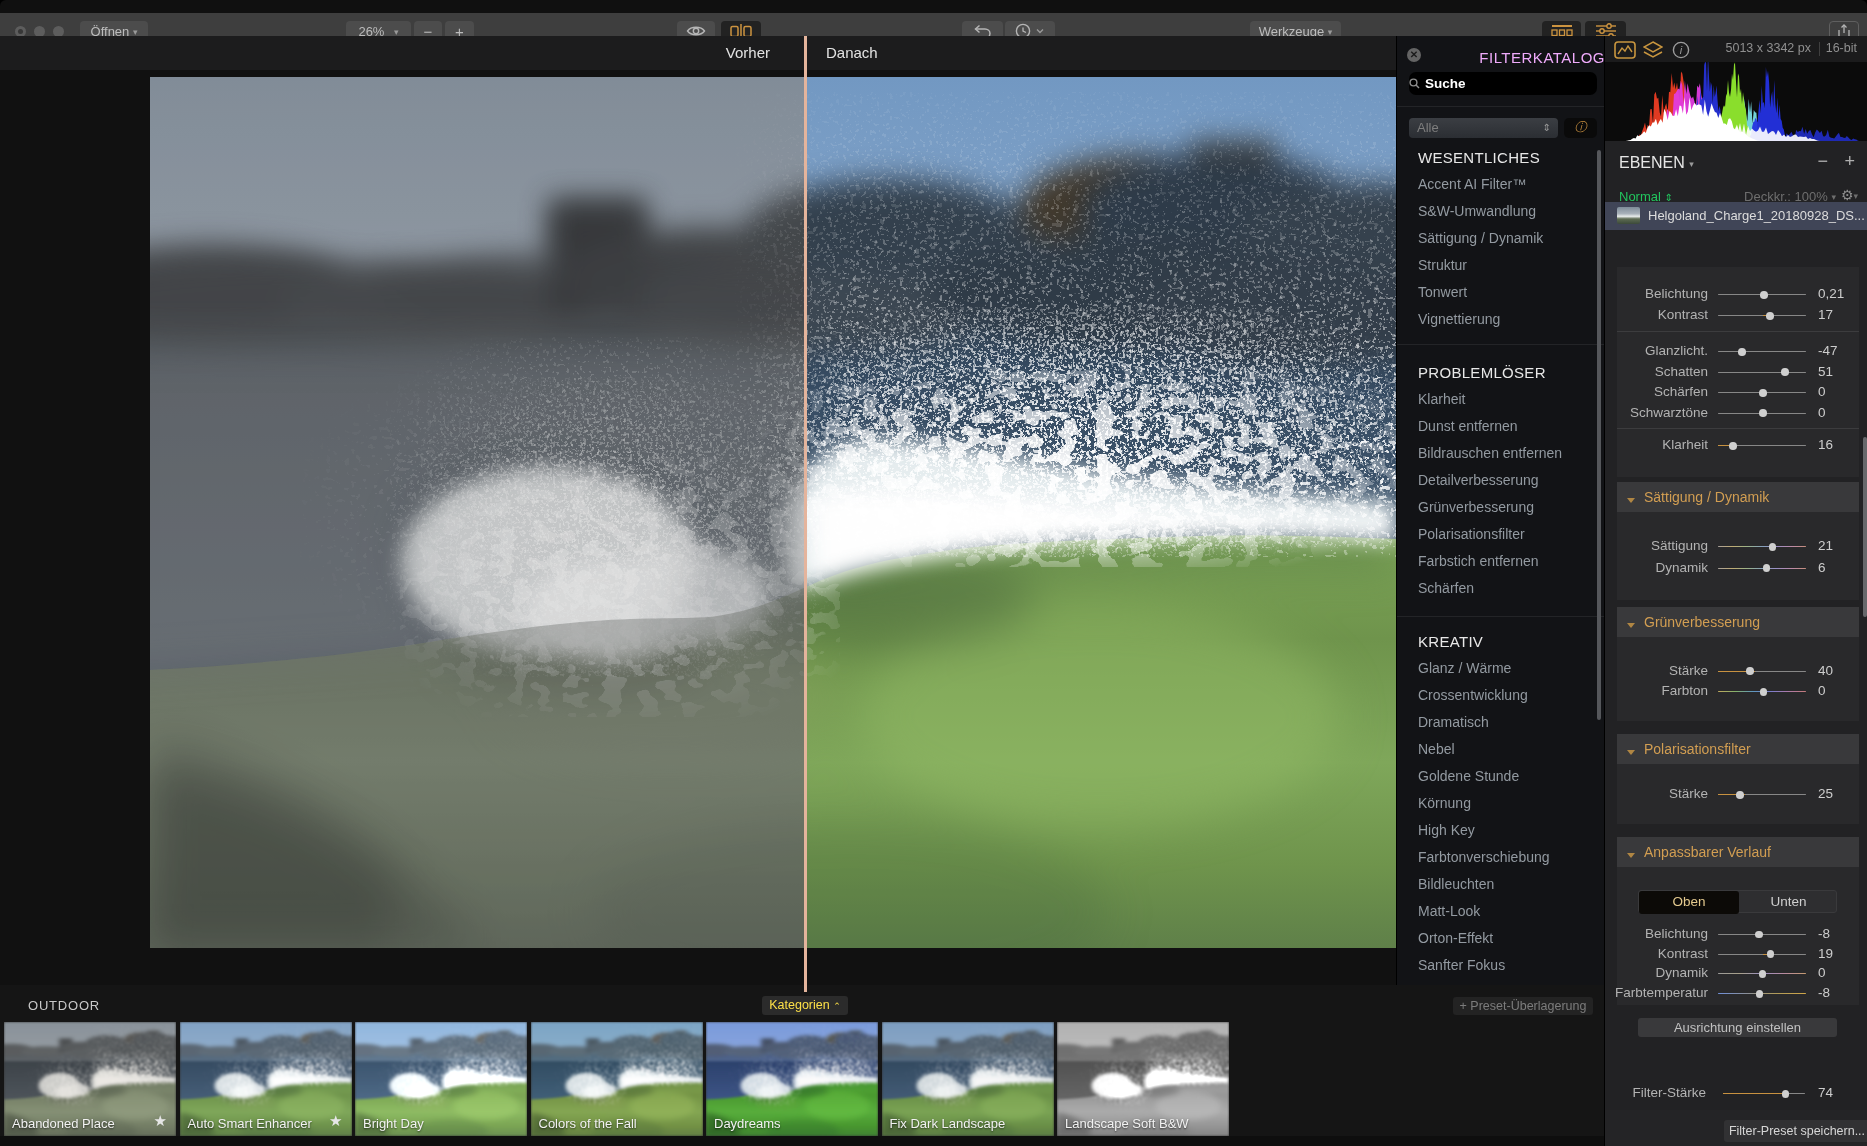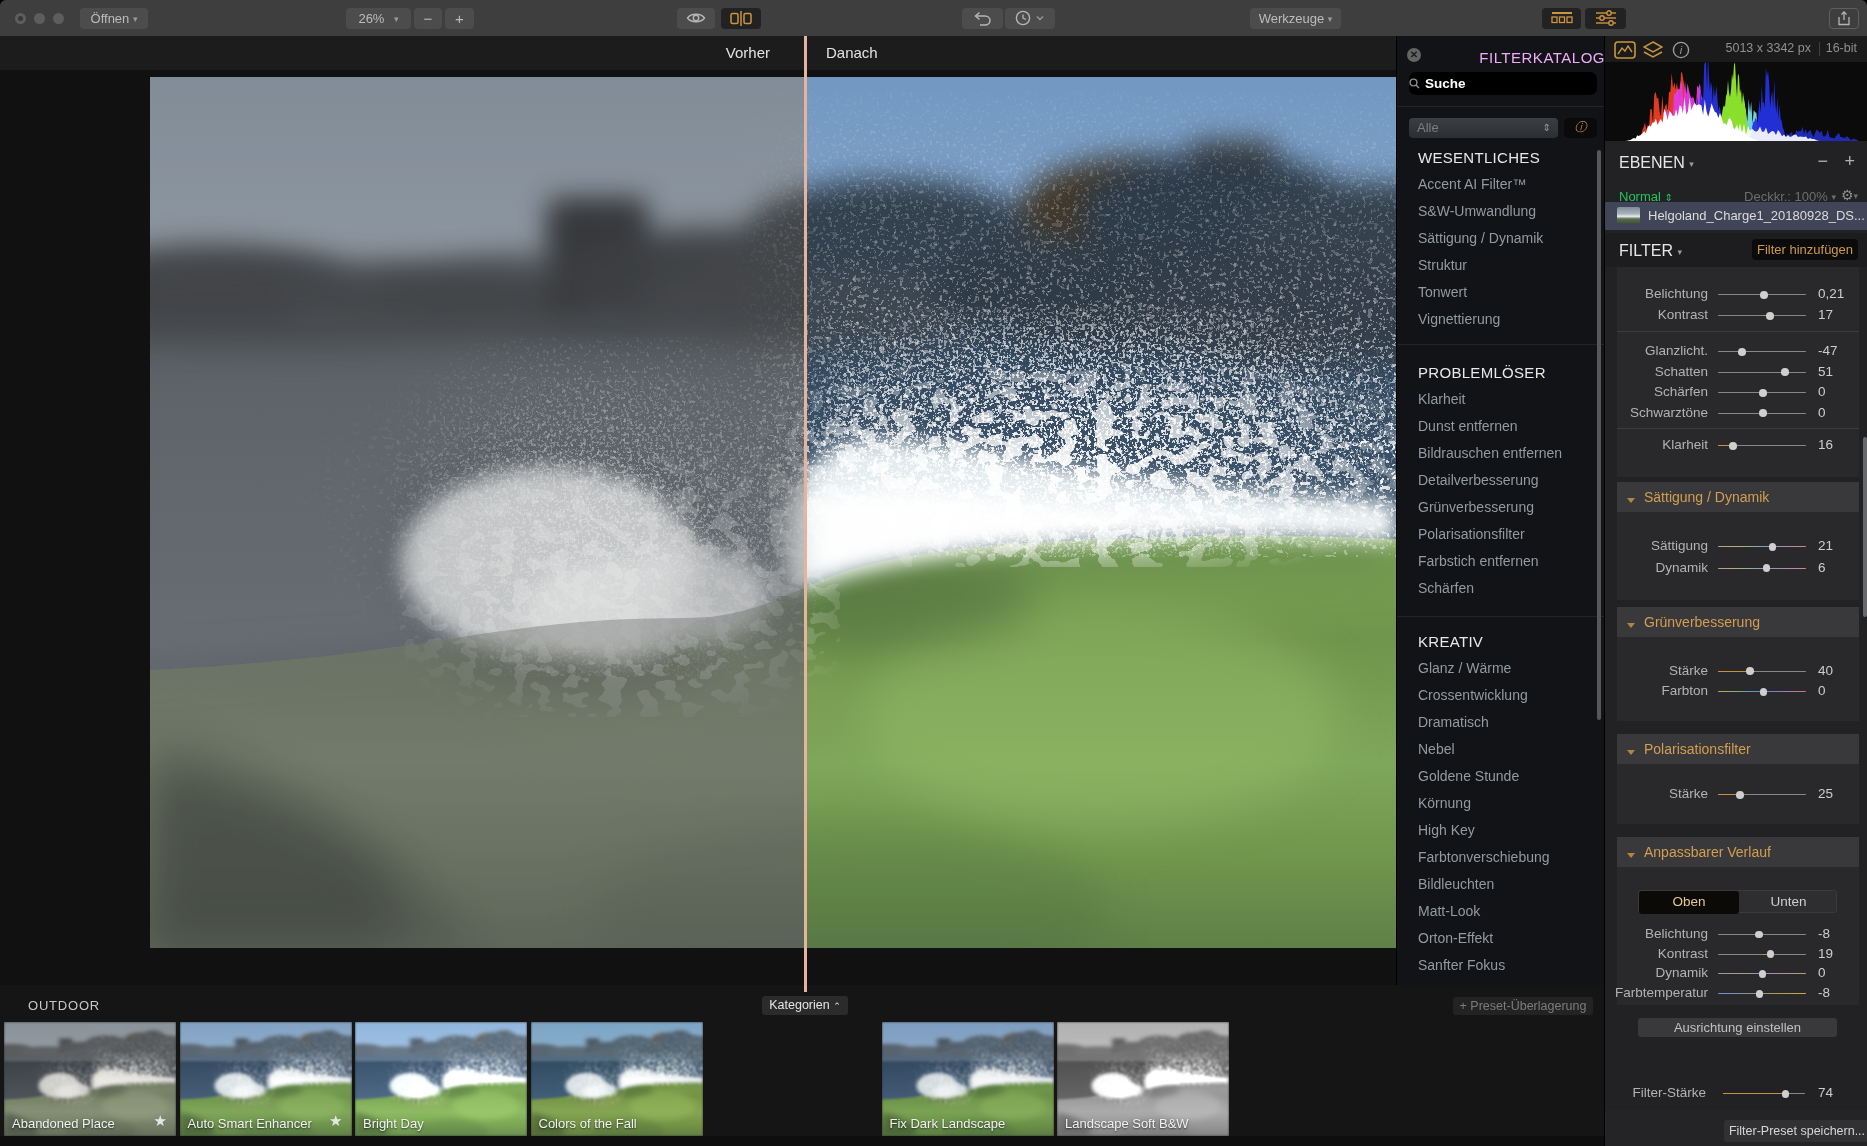--- a/index.html
+++ b/index.html
@@ -1,20 +1,20 @@
 <!DOCTYPE html>
 <html><head>
 <meta charset="utf-8">
 <style>
 html,body{margin:0;padding:0;background:#000;width:1867px;height:1146px;overflow:hidden}
 *{box-sizing:border-box;font-family:"Liberation Sans",sans-serif}
 #win{position:absolute;left:0;top:0;width:1867px;height:1146px;background:#101010;border-radius:6px 6px 0 0;overflow:hidden}
 .abs{position:absolute}
 
-#toolbar{position:absolute;left:0;top:0;width:1867px;height:36px;background:#3e3e3e}
+#toolbar{position:absolute;left:0;top:13px;width:1867px;height:36px;background:#3e3e3e}
 .tl{position:absolute;top:13px;width:11px;height:11px;border-radius:50%;background:#5d5d5d}
 .tbtn{position:absolute;top:8px;height:21px;background:#4c4c4c;border-radius:4px;color:#bcbcbc;font-size:13px;line-height:21px;text-align:center}
 .chev{font-size:9px;position:relative;top:-1px;color:#9a9a9a}
 .darkbtn{background:#222}
 
 #canvas{position:absolute;left:0;top:36px;width:1396px;height:949px;background:#111}
 #valabels{position:absolute;left:0;top:0;width:1396px;height:34px;background:#1c1c1d}
 #valabels .vl{position:absolute;top:8px;font-size:15px;color:#e3e3e3}
 #photo{position:absolute;left:150px;top:41px;width:1246px;height:871px;background:#222}
 #divider{position:absolute;left:804px;top:36px;width:2.5px;height:956px;background:#e4b49c;z-index:5}
@@ -329,24 +329,20 @@
       <div class="abs" style="right:40px;top:10px;font-size:18px;color:#b0b0b0">−</div>
       <div class="abs" style="right:13px;top:10px;font-size:18px;color:#b0b0b0">+</div>
       <div class="abs" style="left:14px;top:48px;font-size:13px;color:#22c55e">Normal <span style="font-size:10px">⇕</span></div>
       <div class="abs" style="right:32px;top:48px;font-size:13px;color:#6e6e6e">Deckkr.: 100% <span class="chev" style="color:#6e6e6e">▾</span></div>
       <div class="abs" style="right:10px;top:46px;font-size:14px;color:#8e8e8e">⚙<span class="chev" style="color:#6e6e6e">▾</span></div>
     </div>
     <div class="abs" style="left:0;top:166px;width:263px;height:28px;background:#404557">
       <div class="abs" style="left:12px;top:5px;width:23px;height:17px;border-radius:2px;background:linear-gradient(180deg,#7e8c99 0%,#a9b2ba 40%,#e8ecec 55%,#5d6b52 70%,#3c4a3a 100%)"></div>
       <div class="abs" style="left:43px;top:6px;font-size:13px;color:#dcdcdc">Helgoland_Charge1_20180928_DS...</div>
     </div>
-    <div class="abs" style="left:0;top:197px;width:263px;height:34px;background:#1d1d1f">
-      <div class="abs" style="left:14px;top:9px;font-size:16px;color:#e6e6e6">FILTER <span class="chev">▾</span></div>
-      <div class="abs" style="left:147px;top:6px;width:106px;height:21px;background:#0b0b0b;border-radius:4px;text-align:center;line-height:21px;font-size:13px;color:#cf9a4a">Filter hinzufügen</div>
-    </div>
 
     <div class="sec" style="top:231px;height:210px">
       <div class="srow" style="top:16px">
           <span class="slbl">Belichtung</span>
           <div class="strack">
             <div class="sknob" style="left:42px"></div>
           </div>
           <span class="sval">0,21</span>
         </div>
       <div class="srow" style="top:37px">
@@ -492,21 +488,21 @@
         </div>
         <span class="sval">74</span>
       </div>
     <div class="abs" style="left:0;top:1074px;width:263px;height:36px;background:#242426"></div>
     <div class="abs" style="left:119px;top:1084px;width:146px;height:22px;background:#313133;border-radius:3px;text-align:center;line-height:22px;font-size:12.5px;color:#d6d6d6">Filter-Preset speichern...</div>
     <div class="abs" style="left:258px;top:401px;width:3.5px;height:180px;background:#7f8083;border-radius:2px;opacity:.75"></div>
   </div>
 
   <div id="bottombar">
     <div class="abs" style="left:28px;top:13px;font-size:13px;color:#c9c9c9;letter-spacing:.8px">OUTDOOR</div>
-    <div class="abs" style="left:762px;top:11px;width:86px;height:19px;background:#2b2b2b;border-radius:3px;text-align:center;line-height:19px;font-size:12.5px;color:#e5e5e5">Kategorien <span style="font-size:9px">⌃</span></div>
+    <div class="abs" style="left:762px;top:11px;width:86px;height:19px;background:#2b2b2b;border-radius:3px;text-align:center;line-height:19px;font-size:12.5px;color:#fde047">Kategorien <span style="font-size:9px">⌃</span></div>
     <div class="abs" style="left:1453px;top:12px;width:140px;height:18px;background:#232323;border-radius:3px;text-align:center;line-height:18px;font-size:12.5px;color:#7c7c7c">+ Preset-Überlagerung</div>
     <div class="tile" style="left:4px">
         <svg class="tilebg" style="filter:blur(.8px) saturate(.38) brightness(.9) sepia(.08)" viewBox="0 0 1246 871" preserveAspectRatio="none">
           <use href="#scene"></use>
           <rect x="0" y="0" width="1246" height="300" fill="#a5b9c9" opacity=".3"></rect>
         </svg>
         <span class="tname">Abandoned Place</span>
         <span class="tstar">★</span>
       </div>
     <div class="tile" style="left:179.5px">
@@ -524,20 +520,27 @@
         </svg>
         <span class="tname">Bright Day</span>
       </div>
     <div class="tile" style="left:530.5px">
         <svg class="tilebg" style="filter:blur(.8px) saturate(1.08) hue-rotate(-6deg)" viewBox="0 0 1246 871" preserveAspectRatio="none">
           <use href="#scene"></use>
           <rect x="0" y="0" width="1246" height="300" fill="#a5b9c9" opacity=".3"></rect>
         </svg>
         <span class="tname">Colors of the Fall</span>
       </div>
+    <div class="tile" style="left:706px">
+        <svg class="tilebg" style="filter:blur(.8px) hue-rotate(12deg) saturate(1.5) brightness(.95) contrast(1.08)" viewBox="0 0 1246 871" preserveAspectRatio="none">
+          <use href="#scene"></use>
+          <rect x="0" y="0" width="1246" height="300" fill="#a5b9c9" opacity=".3"></rect>
+        </svg>
+        <span class="tname">Daydreams</span>
+      </div>
     <div class="tile" style="left:881.5px">
         <svg class="tilebg" style="filter:blur(.8px) saturate(1.05) brightness(.97)" viewBox="0 0 1246 871" preserveAspectRatio="none">
           <use href="#scene"></use>
           <rect x="0" y="0" width="1246" height="300" fill="#a5b9c9" opacity=".3"></rect>
         </svg>
         <span class="tname">Fix Dark Landscape</span>
       </div>
     <div class="tile" style="left:1057px">
         <svg class="tilebg" style="filter:blur(.8px) grayscale(1) brightness(1.12)" viewBox="0 0 1246 871" preserveAspectRatio="none">
           <use href="#scene"></use>

